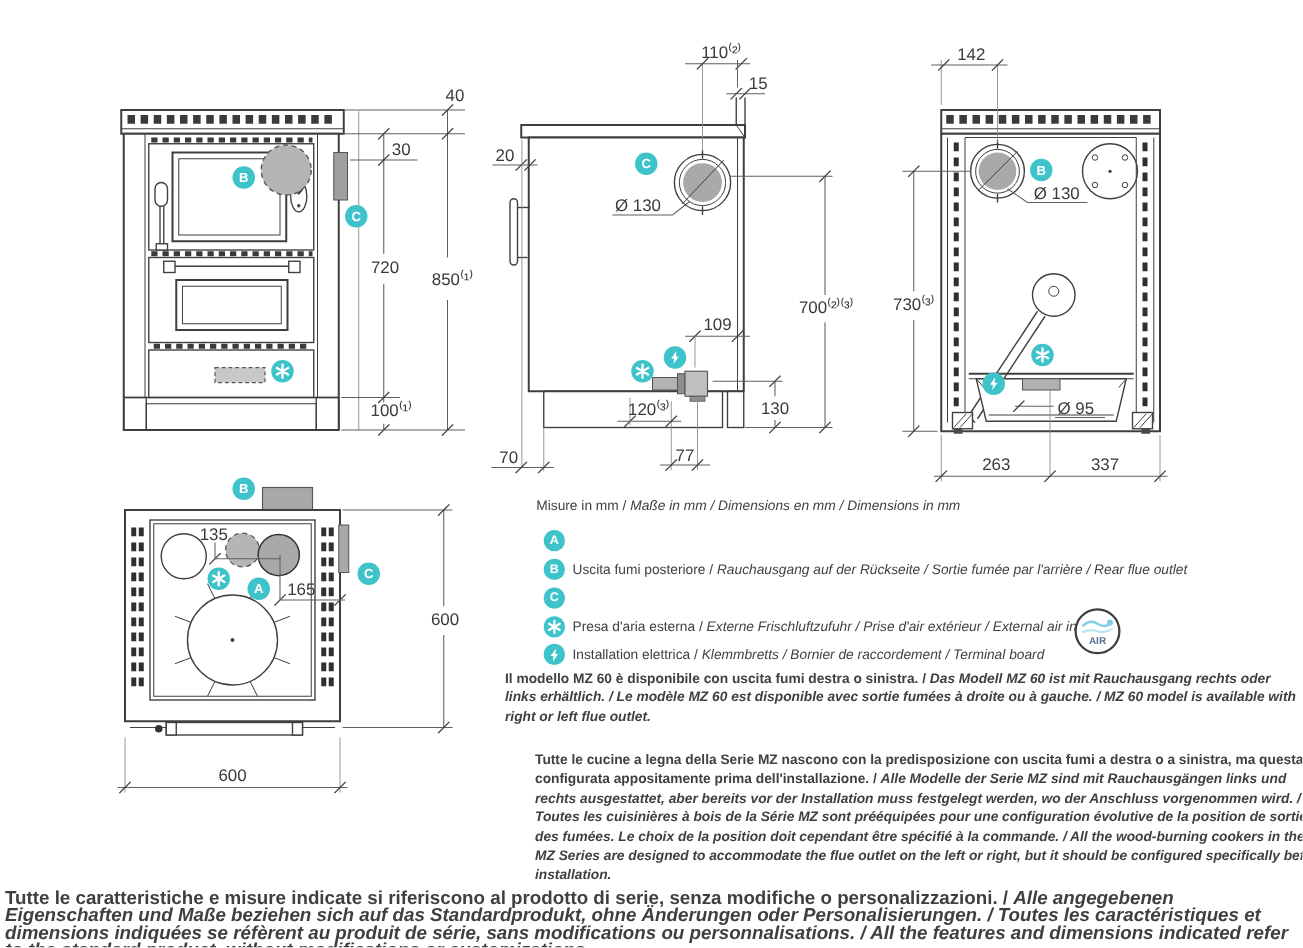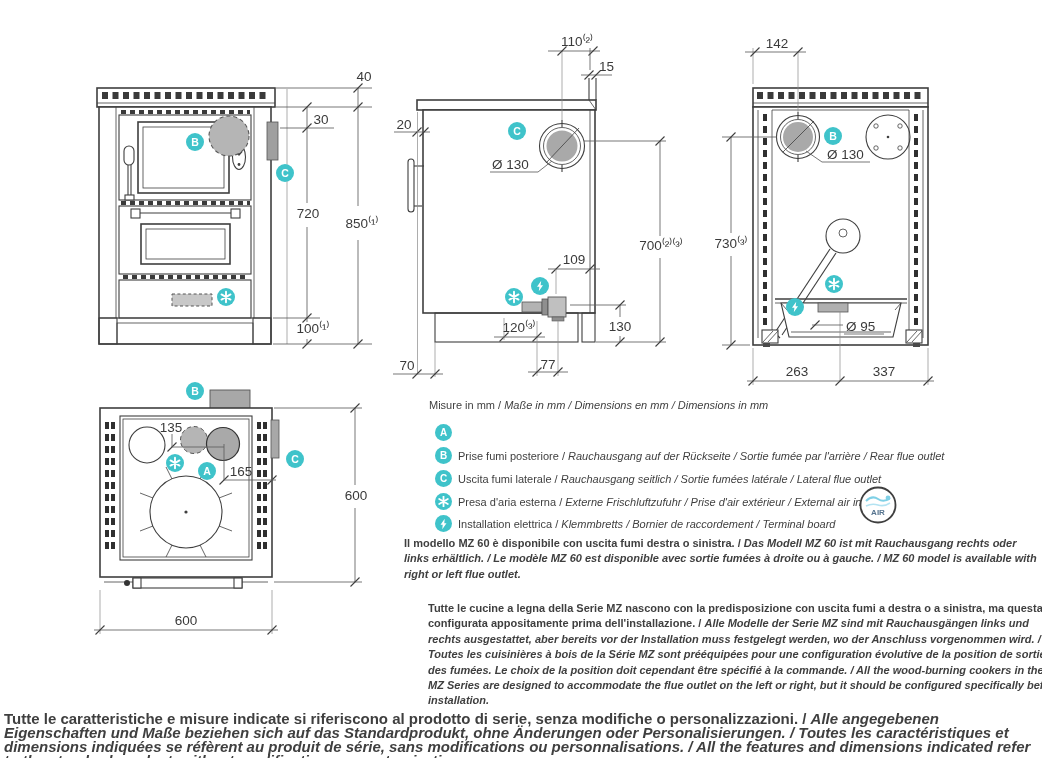--- a/index.html
+++ b/index.html
@@ -403,25 +403,24 @@
 <div class="legend">
   <div class="legend-title">
     <span>Misure in mm /</span>
     <span class="it">Maße in mm / Dimensions en mm / Dimensions in mm</span>
   </div>
   <div class="legend-row" style="top:26px">
     <span class="lbadge">A</span>
   </div>
   <div class="legend-row" style="top:49px">
     <span class="lbadge">B</span>
-    <span class="ltext"><span>Prise fumi posteriore /</span> <span class="it">Rauchausgang auf der Rückseite / Sortie fumée par l'arrière / Rear flue outlet</span></span>
+    <span class="ltext"><span>Uscita fumi posteriore /</span> <span class="it">Rauchausgang auf der Rückseite / Sortie fumée par l'arrière / Rear flue outlet</span></span>
   </div>
   <div class="legend-row" style="top:72px">
     <span class="lbadge">C</span>
-    <span class="ltext"><span>Uscita fumi laterale /</span> <span class="it">Rauchausgang seitlich  / Sortie fumées latérale / Lateral flue outlet</span></span>
   </div>
   <div class="legend-row" style="top:95px">
     <span class="lbadge">
       <svg width="11" height="11" viewBox="-5.5 -5.5 11 11">
             <path d="M0 -5 V5 M-4.3 -2.5 L4.3 2.5 M-4.3 2.5 L4.3 -2.5" stroke="#fff" stroke-width="1.8" stroke-linecap="round"></path>
           </svg>
     </span>
     <span class="ltext"><span>Presa d'aria esterna /</span> <span class="it">Externe Frischluftzufuhr / Prise d'air extérieur / External air inlet</span></span>
   </div>
   <div class="legend-row" style="top:117px">

